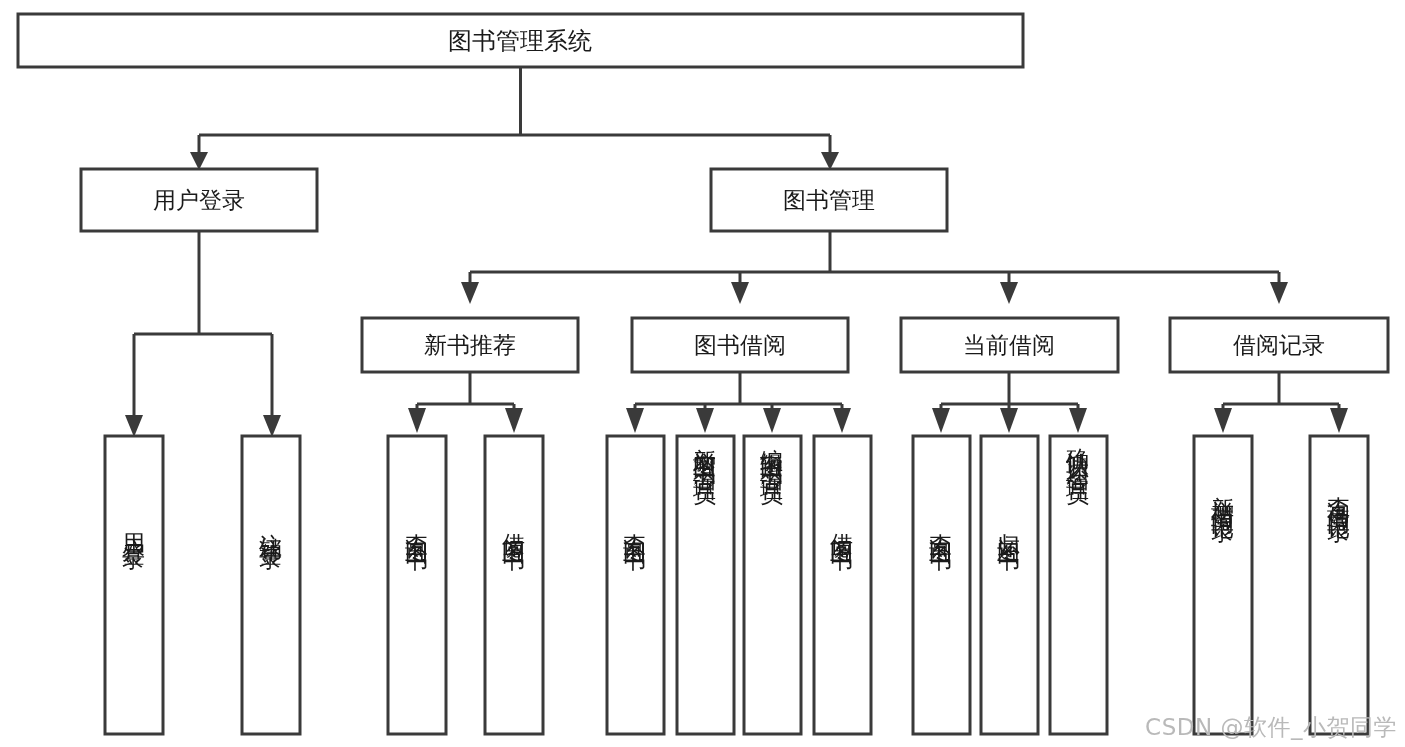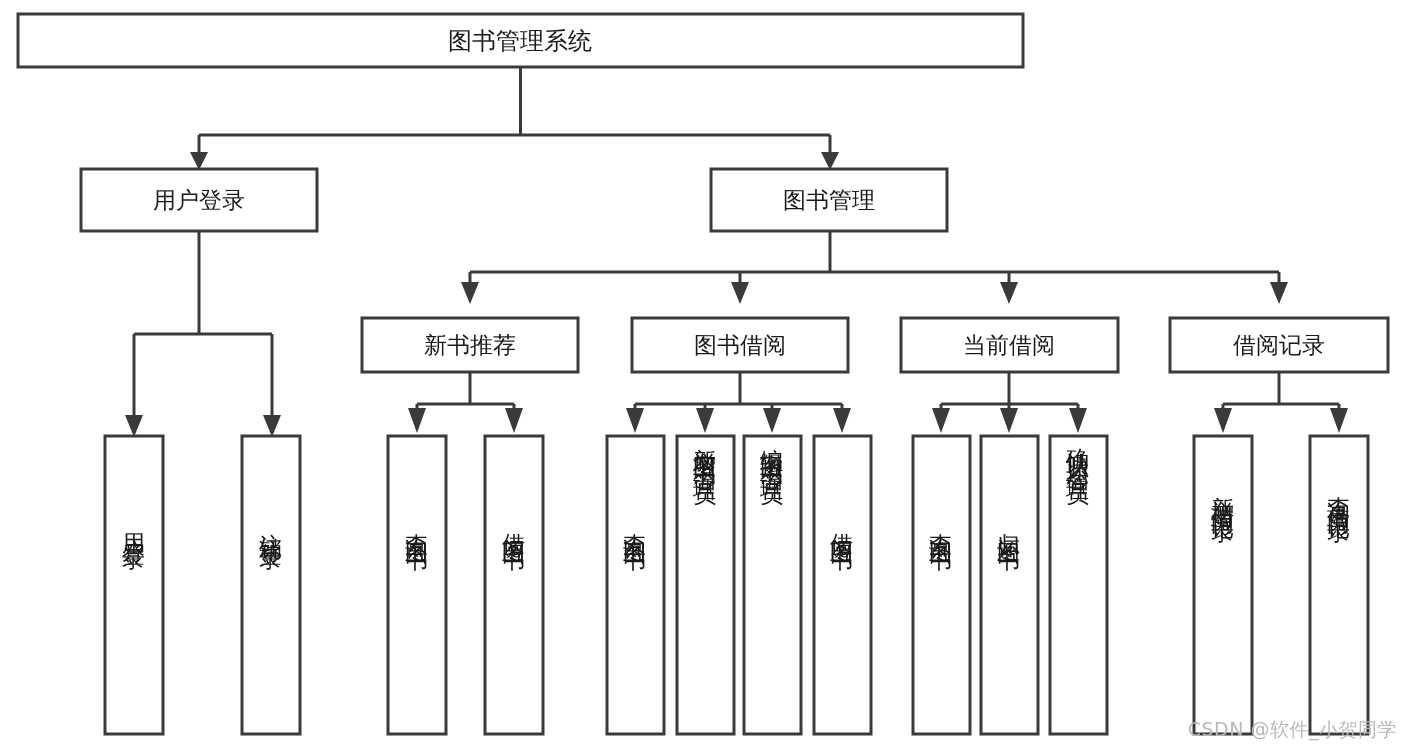--- a/index.html
+++ b/index.html
@@ -52,21 +52,21 @@
   }
   .arrow-head {
     fill: #3a3a3a;
     stroke: none;
   }
   .watermark {
     position: absolute;
     right: 8px;
     bottom: 4px;
     font-family: "DejaVu Sans", "Liberation Sans", sans-serif;
-    font-size: 19px;
+    font-size: 23px;
     color: #b9b9b9;
     white-space: nowrap;
     letter-spacing: 0.5px;
   }
 </style>
 </head>
 <body>
 
 <div id="diagram-root">
 <svg width="1405" height="747" viewBox="0 0 1405 747" xmlns="http://www.w3.org/2000/svg">

